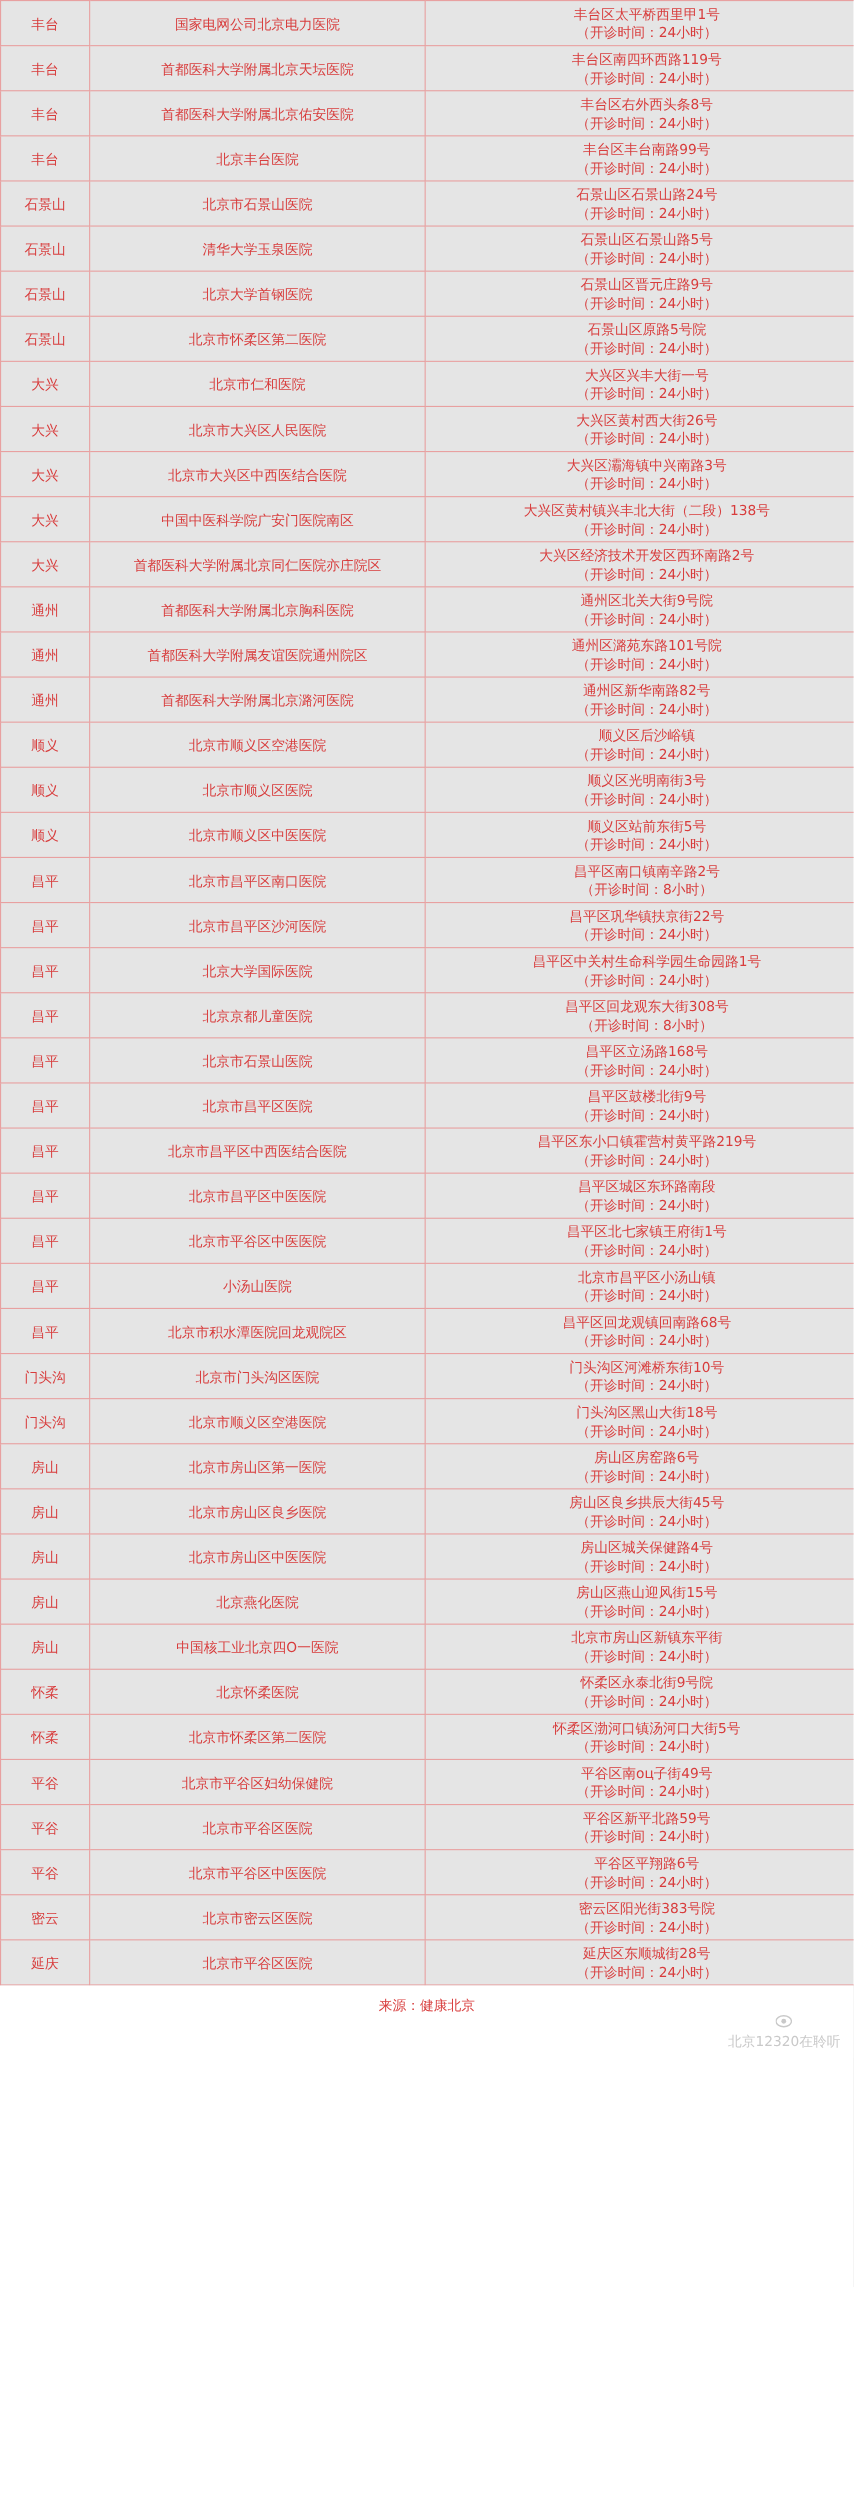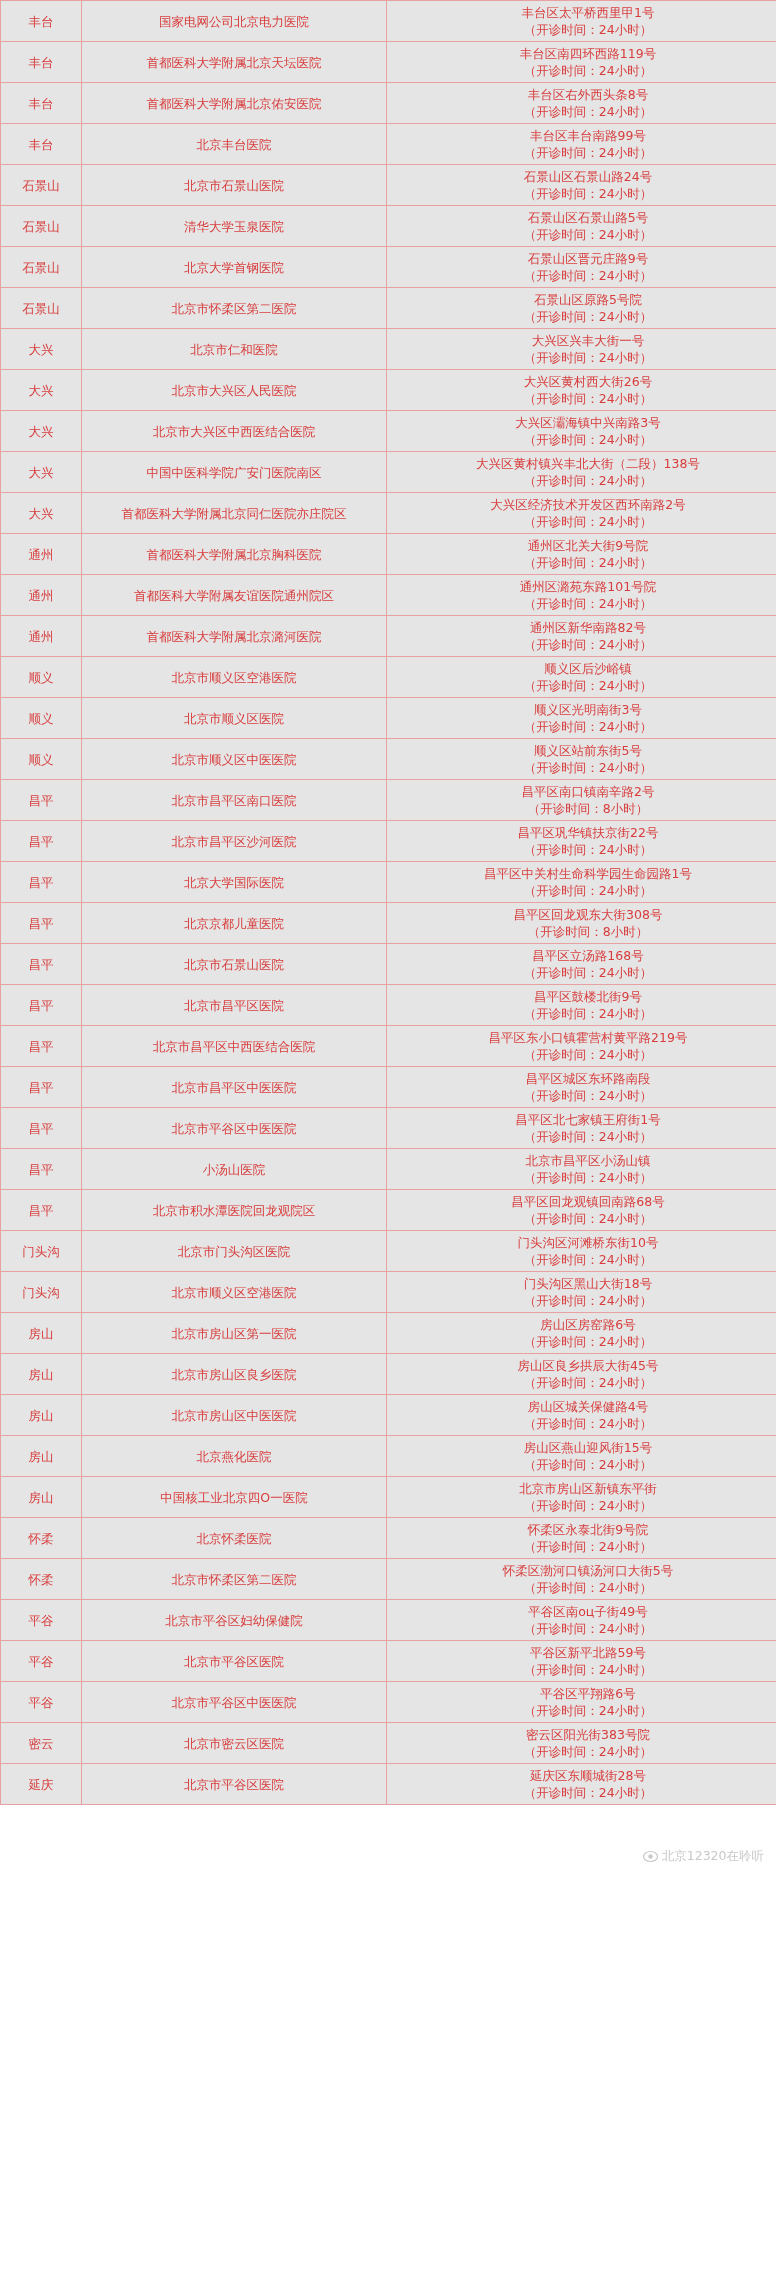--- a/index.html
+++ b/index.html
@@ -61,20 +61,21 @@
   }
   .watermark {
     position: absolute;
     right: 12px;
     bottom: 6px;
     display: flex;
     align-items: center;
     gap: 4px;
     color: #c9c9c9;
     font-size: 12.5px;
+    flex-direction: column;
   }
   .weibo-eye {
     width: 15px;
     height: 13px;
     display: inline-block;
     position: relative;
   }
   .weibo-eye svg { display: block; }
 </style>
 </head>
@@ -431,20 +432,21 @@
           <td class="col-district">延庆</td>
           <td class="col-name">北京市平谷区医院</td>
           <td class="col-addr">
             <span class="addr-line">延庆区东顺城街28号</span>
             <span class="hours-line">（开诊时间：24小时）</span>
           </td>
         </tr>
       </tbody>
   </table>
   <div class="footer">
+    <div class="source-text">来源：健康北京</div>
     <div class="watermark">
       <span class="weibo-eye">
         <svg viewBox="0 0 15 13" width="15" height="13" aria-hidden="true">
           <ellipse cx="7.5" cy="6.5" rx="7" ry="5" fill="none" stroke="#c9c9c9" stroke-width="1.2"></ellipse>
           <circle cx="7.5" cy="6.5" r="2.2" fill="#c9c9c9"></circle>
         </svg>
       </span>
       <span>北京12320在聆听</span>
     </div>
   </div>

